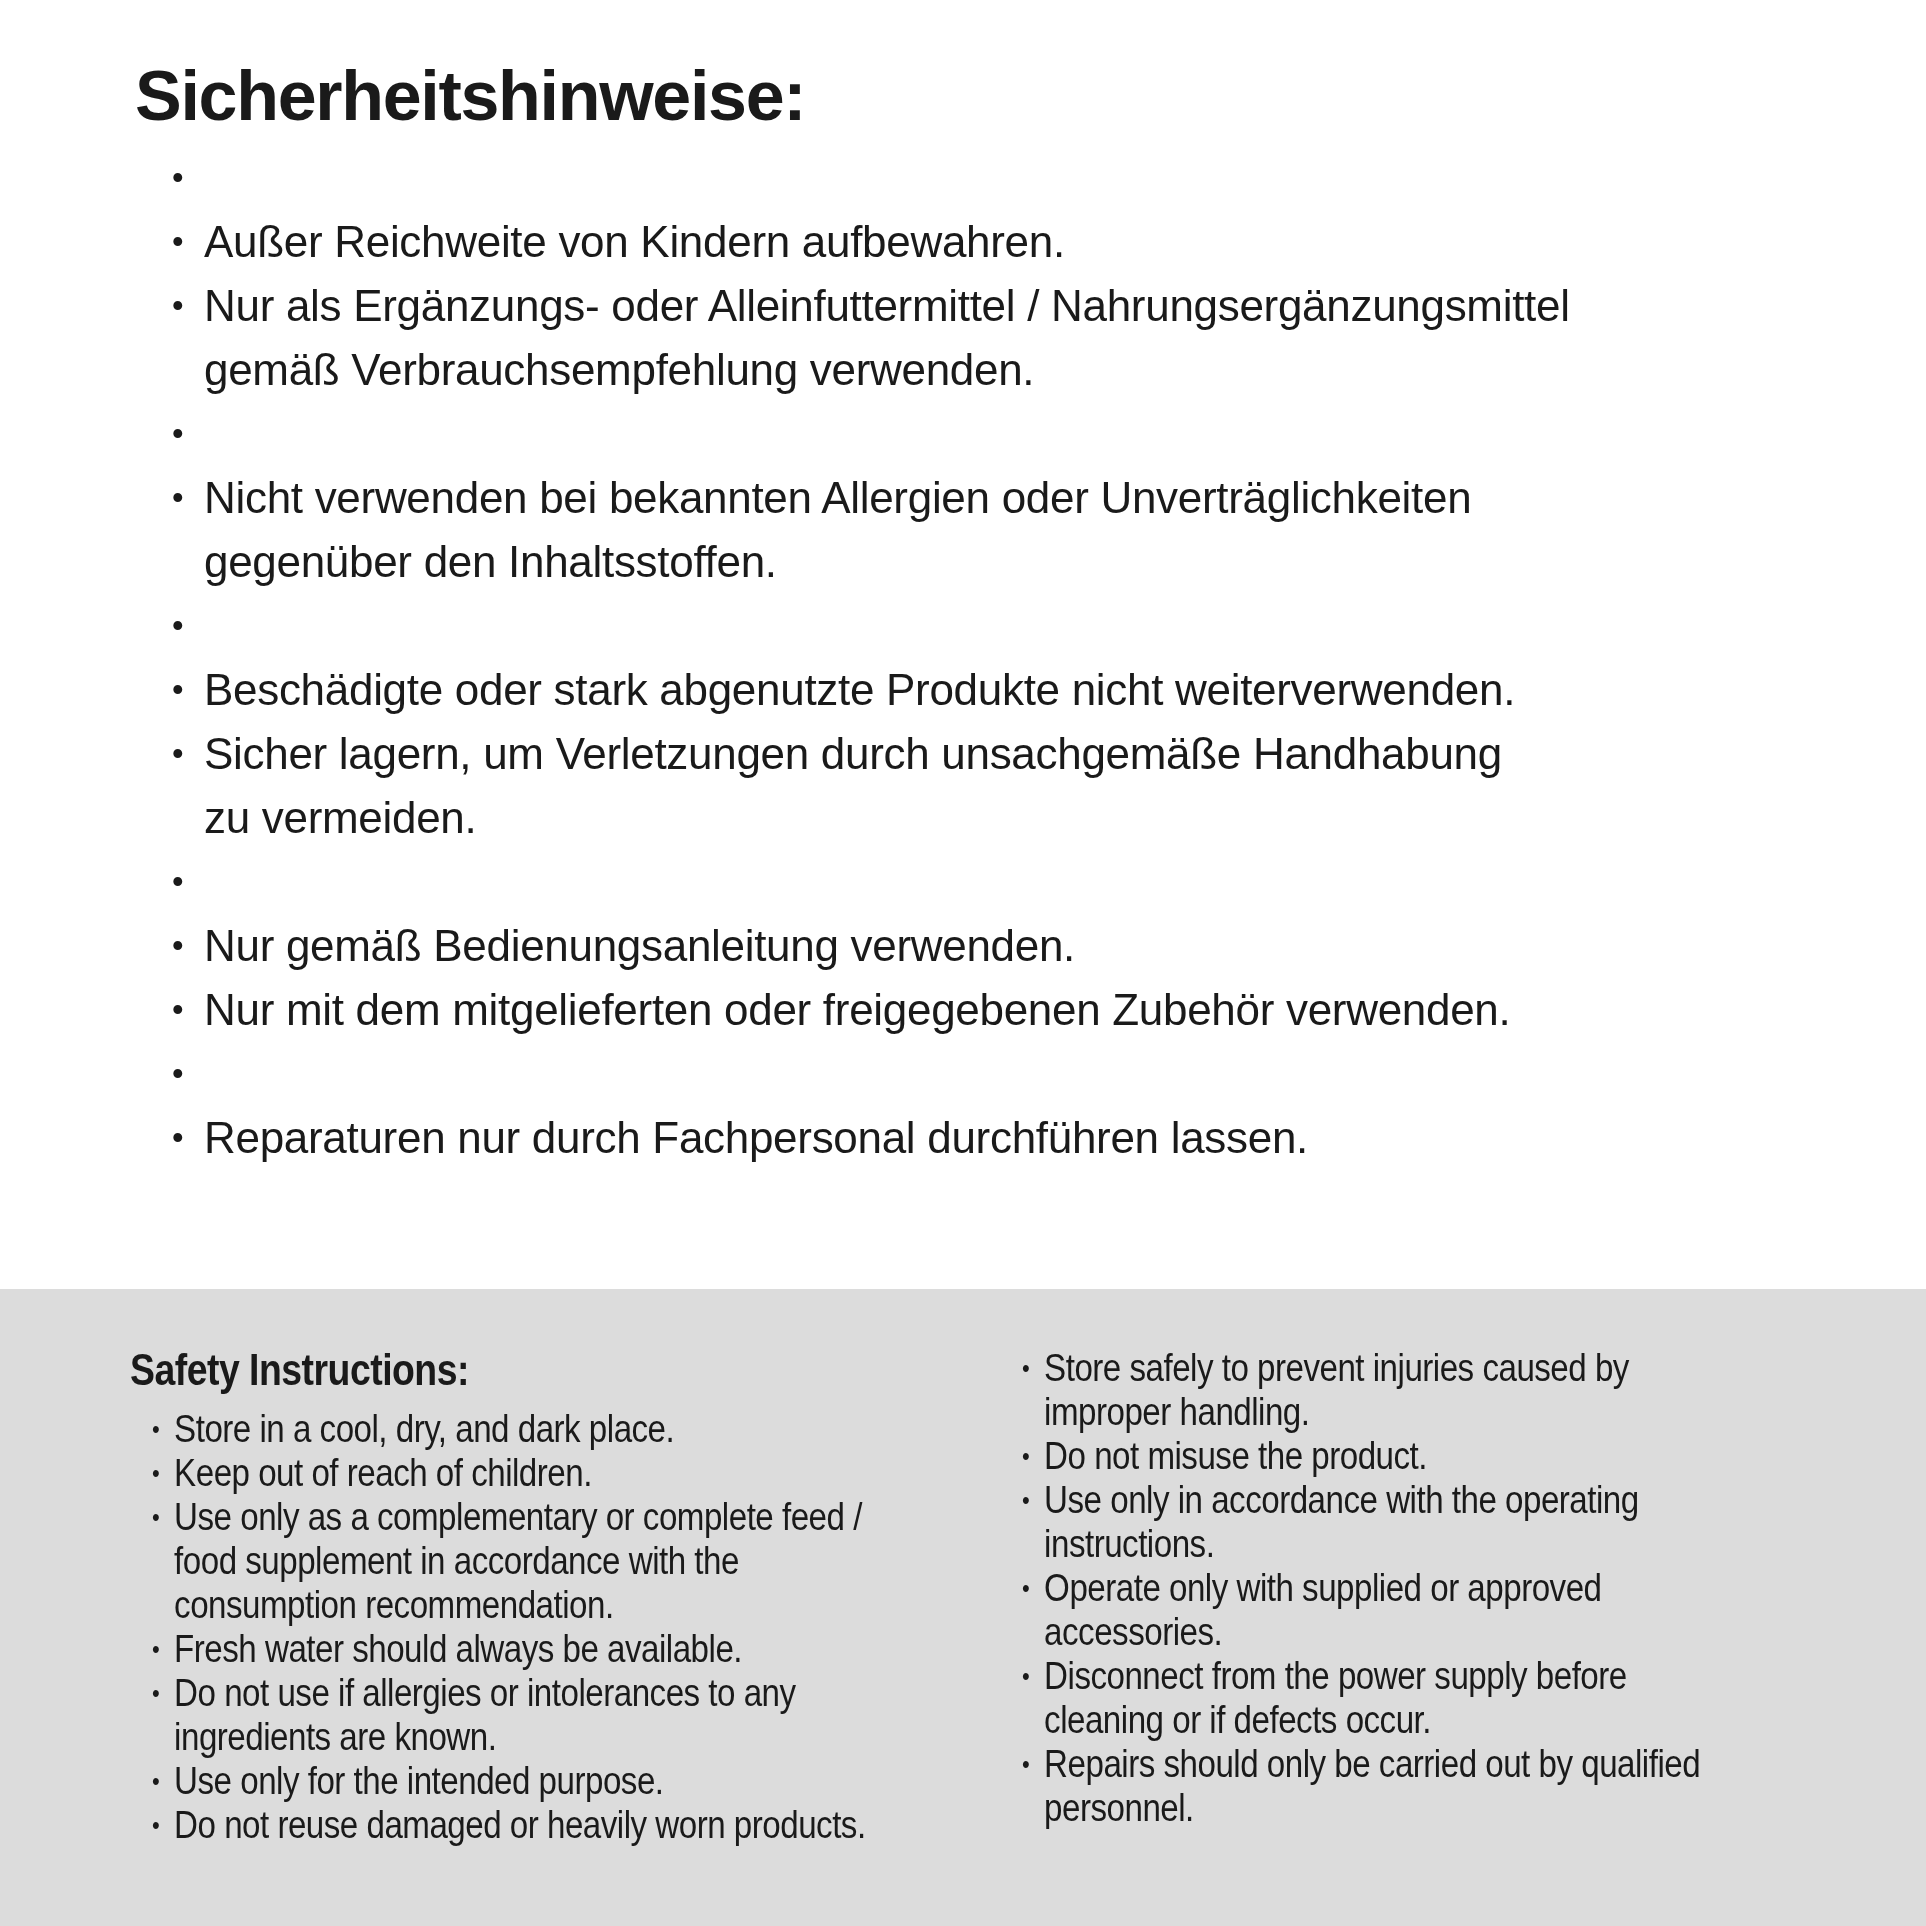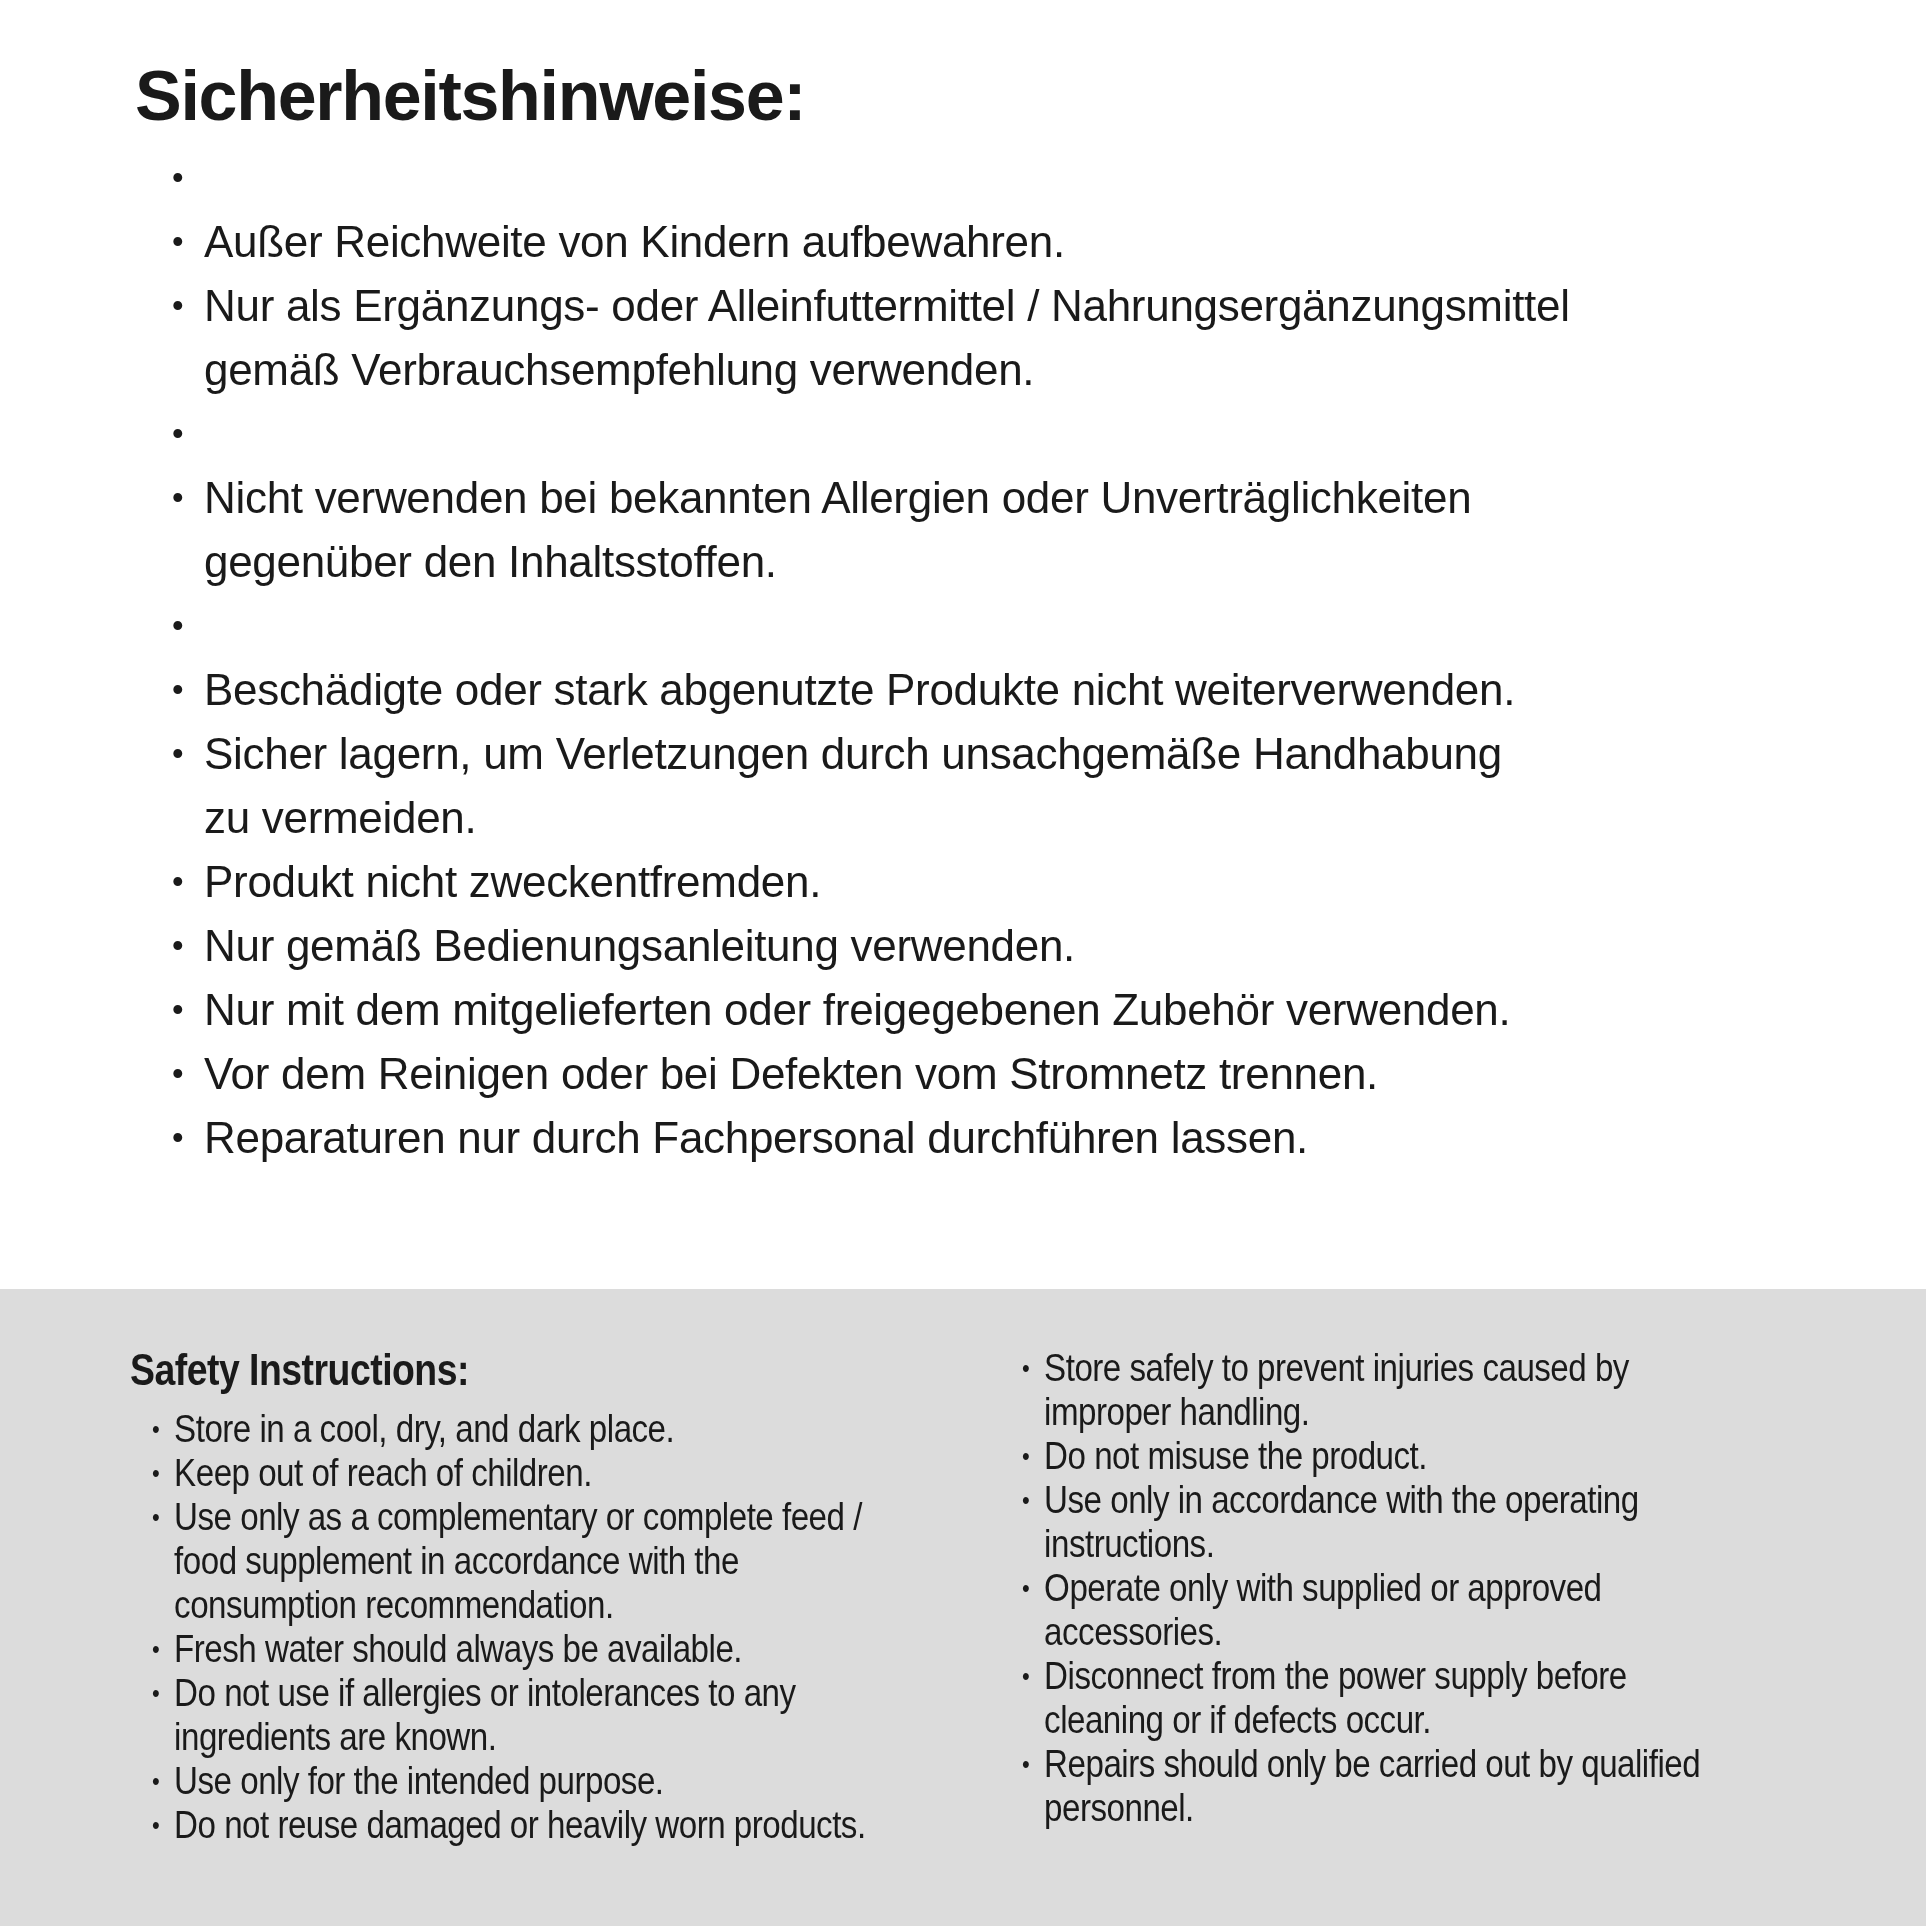--- a/index.html
+++ b/index.html
@@ -137,33 +137,31 @@
       <span class="b">•</span>
       <span class="t">Beschädigte oder stark abgenutzte Produkte nicht weiterverwenden.</span>
     </li>
       <li class="item">
       <span class="b">•</span>
       <span class="t">Sicher lagern, um Verletzungen durch unsachgemäße Handhabung
 zu vermeiden.</span>
     </li>
       <li class="item">
       <span class="b">•</span>
-      <span class="t">Produkt nicht zweckentfremden.</span>
     </li>
       <li class="item">
       <span class="b">•</span>
       <span class="t">Nur gemäß Bedienungsanleitung verwenden.</span>
     </li>
       <li class="item">
       <span class="b">•</span>
       <span class="t">Nur mit dem mitgelieferten oder freigegebenen Zubehör verwenden.</span>
     </li>
       <li class="item">
       <span class="b">•</span>
-      <span class="t">Vor dem Reinigen oder bei Defekten vom Stromnetz trennen.</span>
     </li>
       <li class="item">
       <span class="b">•</span>
       <span class="t">Reparaturen nur durch Fachpersonal durchführen lassen.</span>
     </li>
     </ul>
 
   <div class="band" style="background: rgb(220, 220, 220);"></div>
 
   <h2 class="en-heading">Safety Instructions:</h2>

